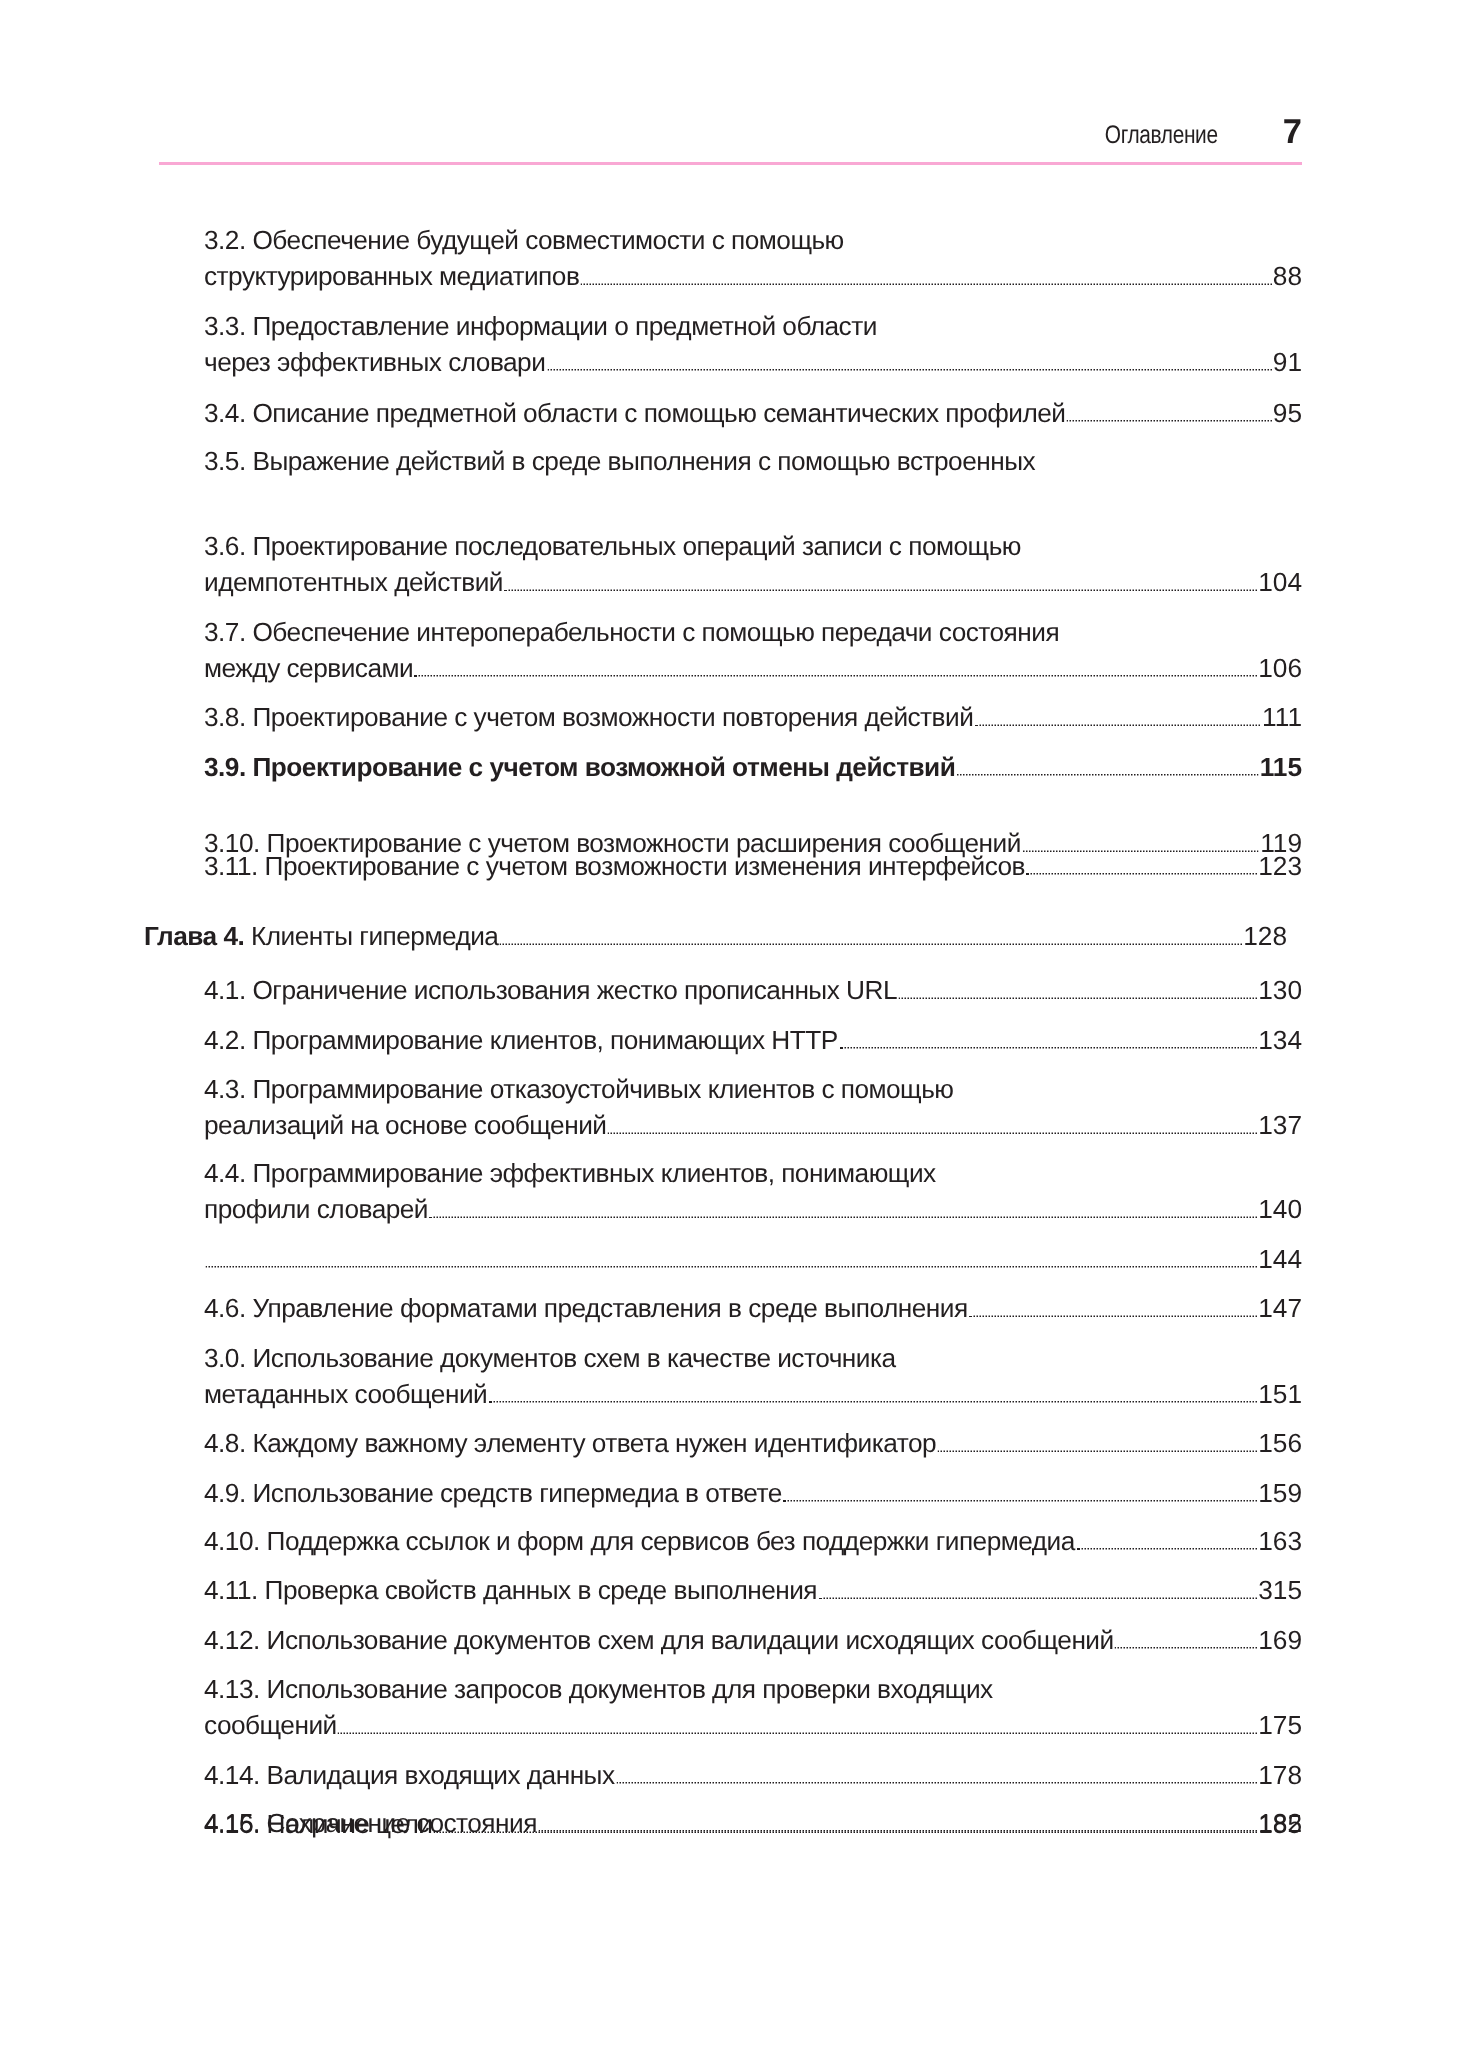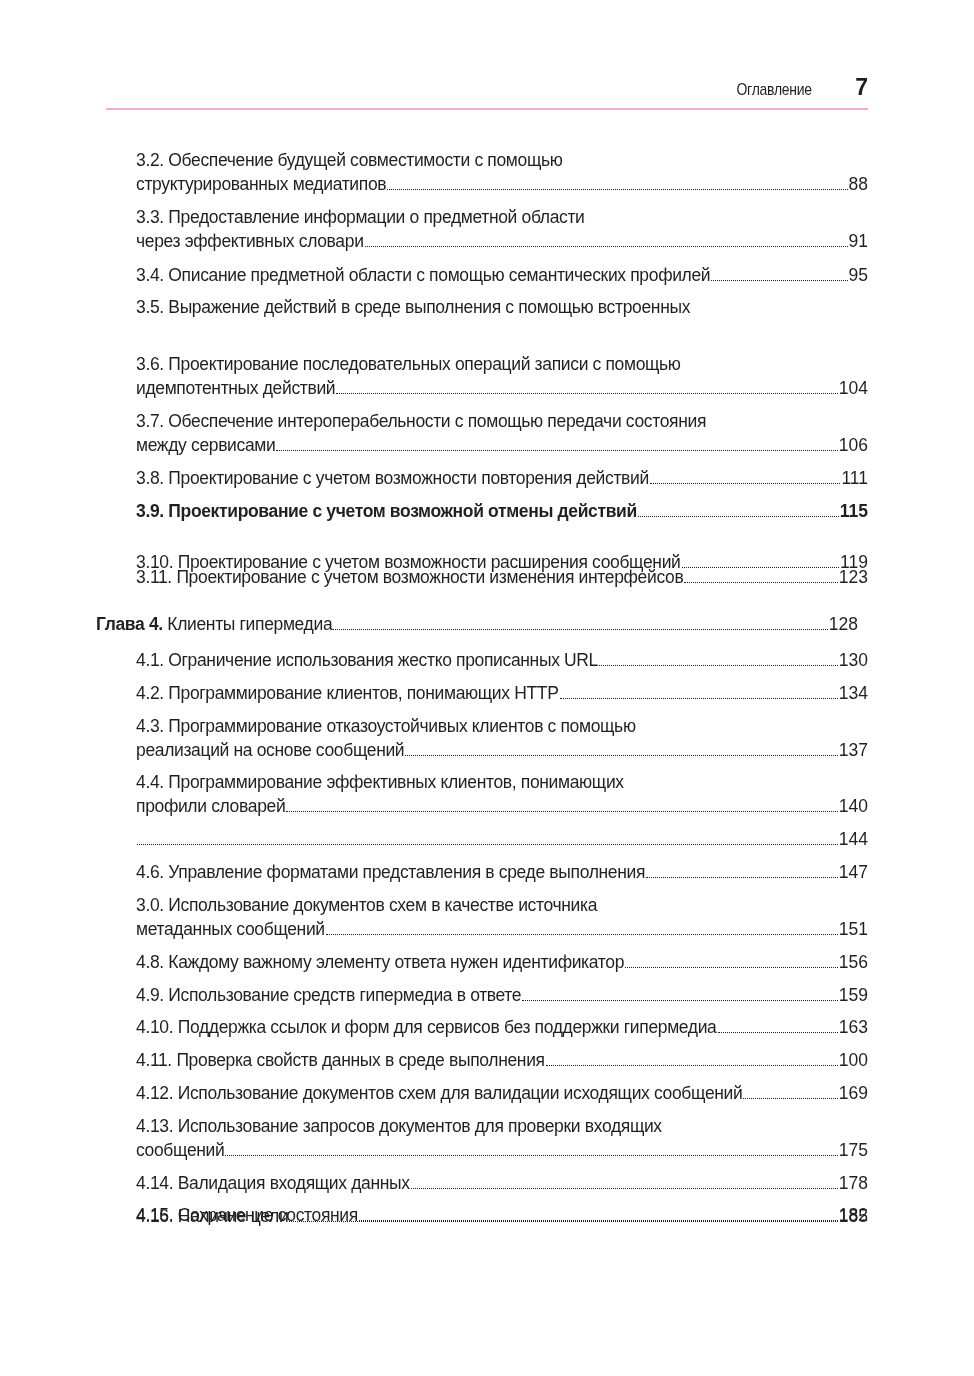--- a/index.html
+++ b/index.html
@@ -264,21 +264,21 @@
       <div class="line">
         <span class="txt" style="letter-spacing: -0.35px;"><span>4.10.</span> <span>Поддержка ссылок и форм для сервисов без поддержки гипермедиа</span></span>
         <span class="leader"></span>
         <span class="pg">163</span>
       </div>
     </div>
     <div class="entry" style="top: 1048px;">
       <div class="line">
         <span class="txt" style="letter-spacing: -0.35px;"><span>4.11.</span> <span>Проверка свойств данных в среде выполнения</span></span>
         <span class="leader"></span>
-        <span class="pg">100</span>
+        <span class="pg">315</span>
       </div>
     </div>
     <div class="entry" style="top: 1081px;">
       <div class="line">
         <span class="txt" style="letter-spacing: -0.35px;"><span>4.12.</span> <span>Использование документов схем для валидации исходящих сообщений</span></span>
         <span class="leader"></span>
         <span class="pg">169</span>
       </div>
     </div>
     <div class="entry" style="top: 1114px;">

